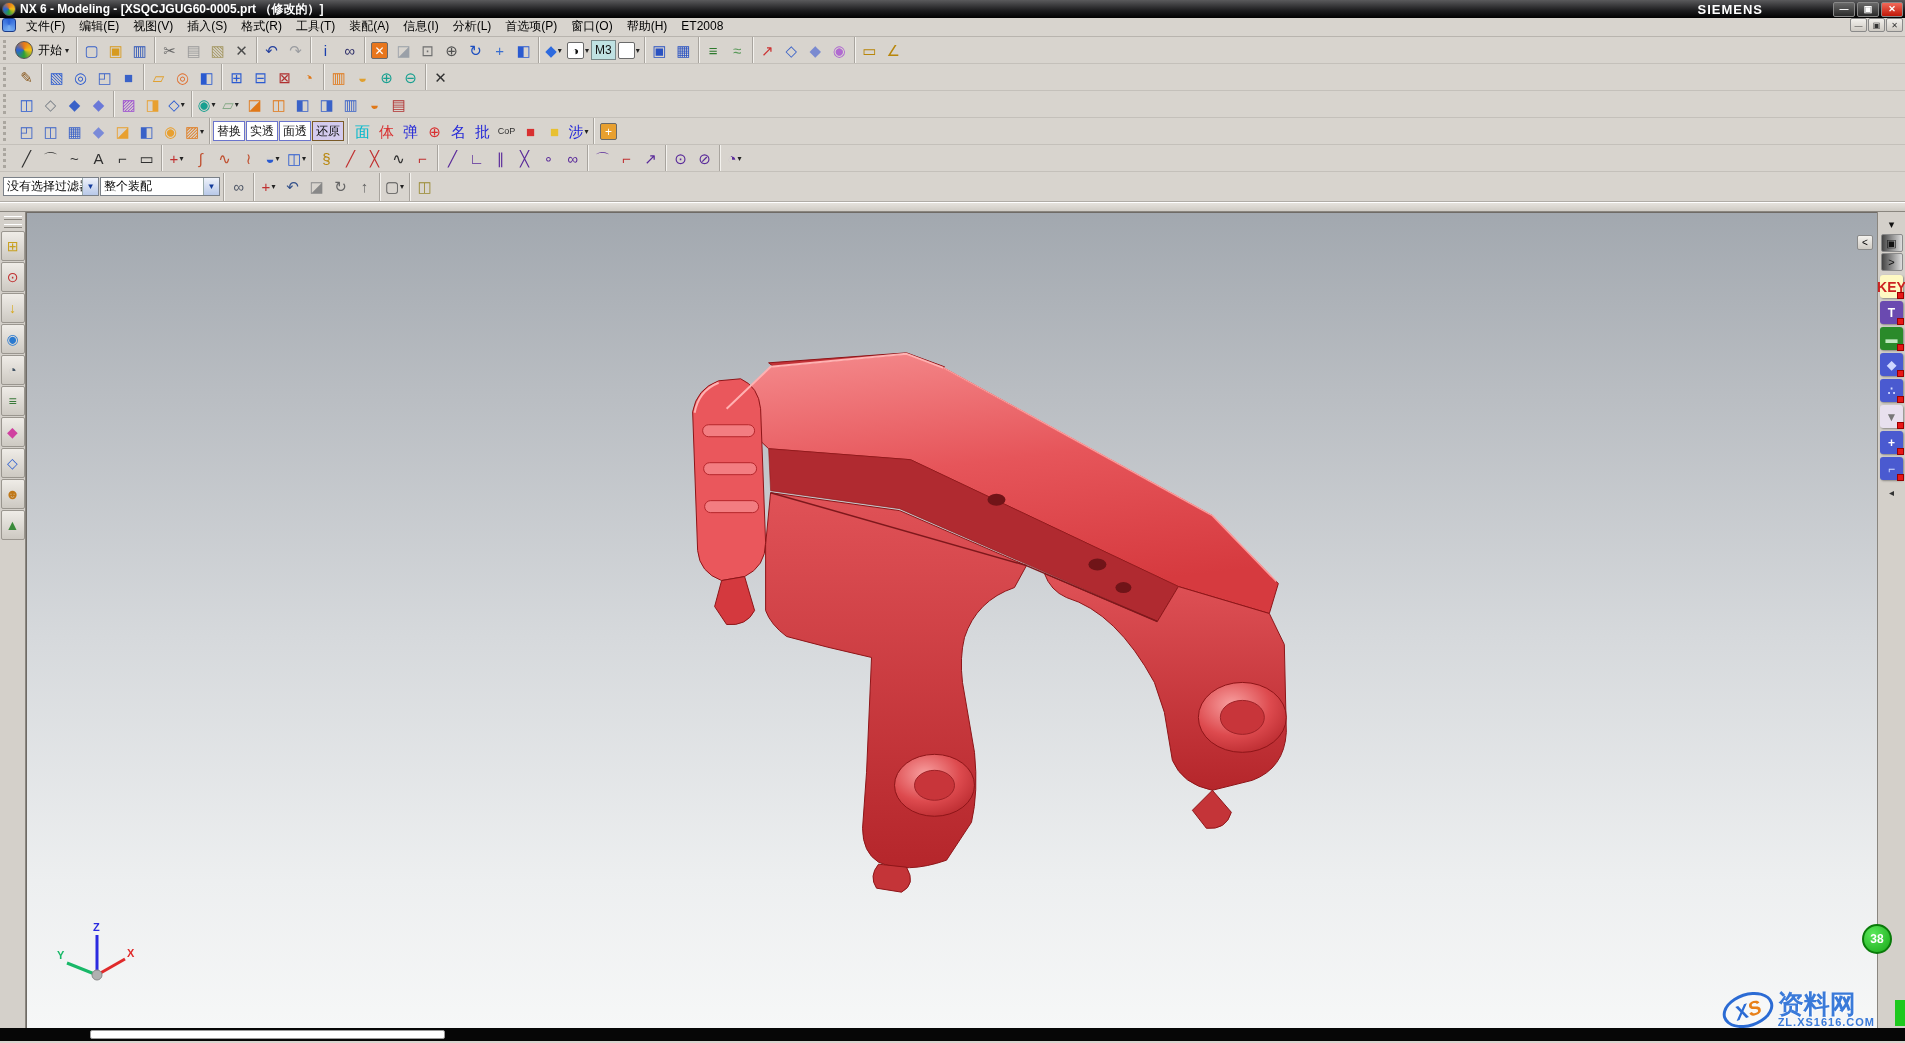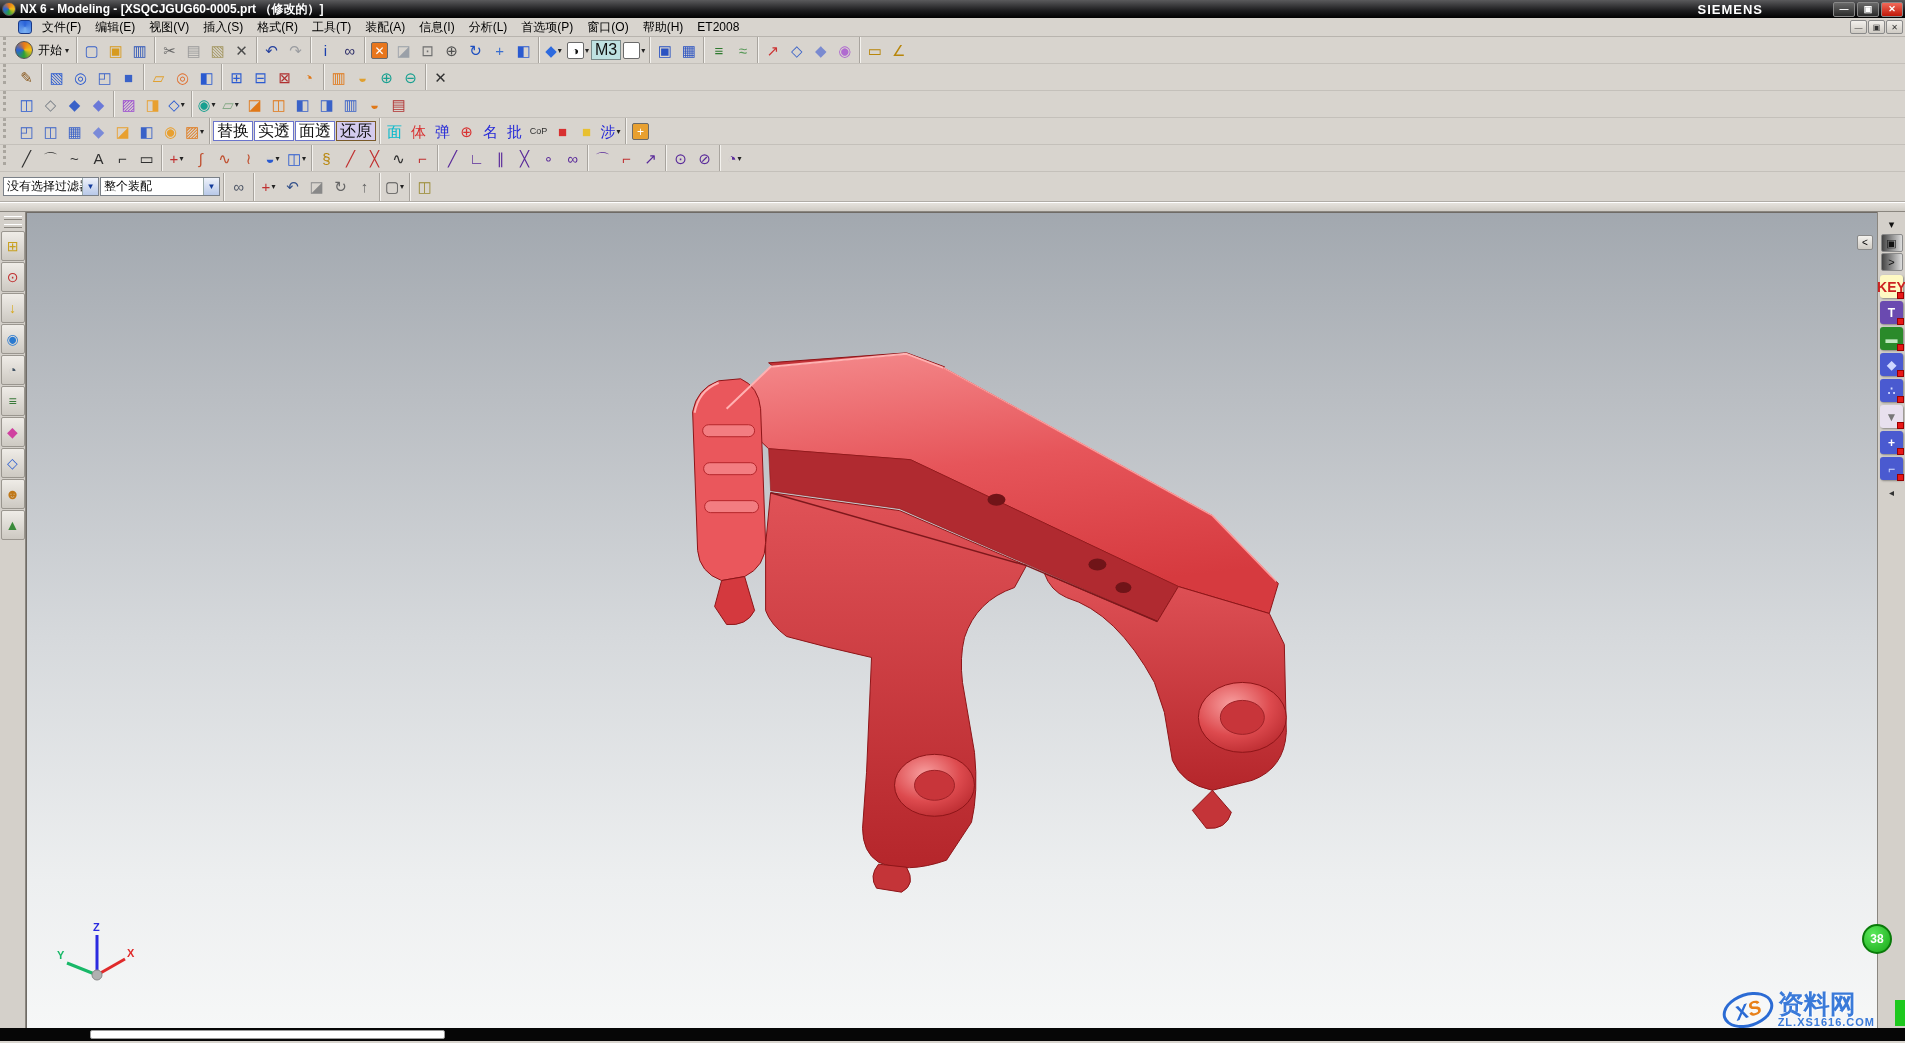--- a/index.html
+++ b/index.html
@@ -7,36 +7,36 @@
   
   .titlebar{height:18px;background:linear-gradient(180deg,#5a5a5c,#1b1b1d 60%,#000);display:flex;align-items:center;color:#fff;font-size:12px;font-weight:bold;padding:0 2px;}
   .titlebar .nx-logo{width:14px;height:14px;margin-right:4px;}
   .title-text{flex:0 1 auto;white-space:nowrap;}
   .title-spacer{flex:1;}
   .brand{font-size:13px;font-weight:bold;letter-spacing:1px;color:#fff;margin-right:70px;}
   .winbtns{display:flex;gap:2px;}
   .winbtn{width:22px;height:15px;background:linear-gradient(180deg,#6a6a6a,#2a2a2a);border:1px solid #888;color:#fff;font-size:9px;display:flex;align-items:center;justify-content:center;border-radius:2px;}
   .winbtn.close{background:linear-gradient(180deg,#f26a5a,#c01808);}
   
-  .menubar{height:19px;background:#d8d4ce;display:flex;align-items:center;font-size:12px;border-bottom:1px solid #b8b4ae;padding-left:18px;}
+  .menubar{height:19px;background:#d8d4ce;display:flex;font-size:12px;border-bottom:1px solid #b8b4ae;padding-left:2px;}
   .menu-item{padding:1px 7px;white-space:nowrap;}
   .menu-spacer{flex:1;}
   .docbtns{display:flex;gap:1px;margin-right:2px;}
   .docbtn{width:17px;height:14px;background:linear-gradient(180deg,#f2f0ec,#cfcbc4);border:1px solid #8a8a8a;font-size:8px;display:flex;align-items:center;justify-content:center;color:#333;border-radius:2px;}
   .sysicon{width:14px;height:14px;border-radius:3px;background:conic-gradient(#2a62d8,#79b0f2,#2a62d8);margin-right:3px;border:1px solid #1a3a88;}
   
-  .tbrow{height:27px;display:flex;align-items:flex-start;background:#d8d4ce;border-bottom:1px solid #c4c0ba;padding-left:1px;}
+  .tbrow{height:27px;display:flex;align-items:center;background:#d8d4ce;border-bottom:1px solid #c4c0ba;padding-left:1px;}
   .tbrow::before{content:"";width:4px;height:20px;border-left:3px dotted #aaa69f;margin:0 2px;}
   .tbgroup{display:flex;align-items:center;height:26px;padding:0 3px;border-left:1px solid #a8a49e;box-shadow:inset 1px 0 0 #f4f2ee;gap:1px;}
   .tbgroup:first-child{border-left:none;box-shadow:none;}
   .tbtn{min-width:23px;height:24px;display:flex;align-items:center;justify-content:center;border:1px solid transparent;}
   .glyph{font-size:15px;line-height:1;}
   .glyph.boxed{width:17px;height:17px;line-height:16px;text-align:center;border:1px solid #6a6a6a;border-radius:2px;font-size:12px;}
   .caret{font-size:8px;color:#222;margin-left:1px;}
-  .txtbtn{font-size:16px;border:1px solid #6a74cc;background:#fff;padding:5px 3px;height:20px;line-height:18px;color:#111;white-space:nowrap;display:inline-flex;align-items:center;}
+  .txtbtn{font-size:12px;border:1px solid #6a74cc;background:#fff;padding:5px 3px;height:20px;line-height:18px;color:#111;white-space:nowrap;display:inline-flex;align-items:center;}
   .txtbtn.sel{background:#d4cbee;border-color:#7a5a28;}
   .txtbtn.chip{border:1px solid #7a8a8a;}
   .flatbtn{display:inline-flex;align-items:center;gap:2px;font-size:12px;padding:0 4px;height:22px;}
   .nx-logo{width:18px;height:18px;border-radius:50%;background:conic-gradient(#e87818,#f2c018,#2aa038,#2a62d8,#e87818);border:1px solid #555;display:inline-block;}
   
   .filterbar{height:30px;display:flex;align-items:center;background:#d8d4ce;border-bottom:1px solid #b0aca6;padding-left:0;}
   .filterbar .tbgroup{height:28px;}
   .combo{display:inline-flex;border:1px solid #7a8088;background:#fff;height:19px;align-items:center;overflow:hidden;}
   .combo-text{padding:0 3px;font-size:12px;white-space:nowrap;overflow:hidden;flex:1;}
   .combo-btn{width:16px;height:17px;background:linear-gradient(180deg,#eef2fa,#b8c8e8);border-left:1px solid #9aa;display:flex;align-items:center;justify-content:center;font-size:8px;color:#123a9a;}

